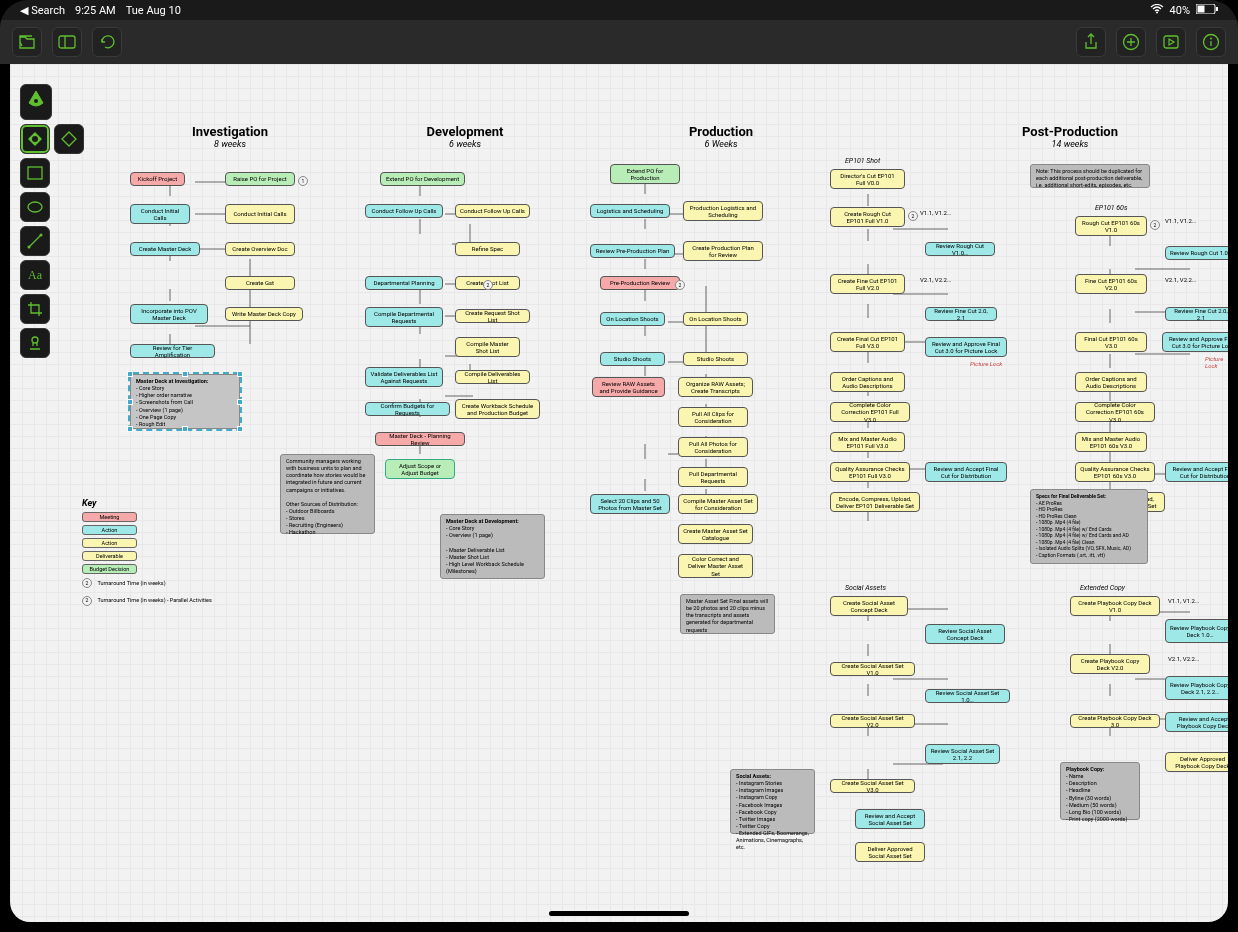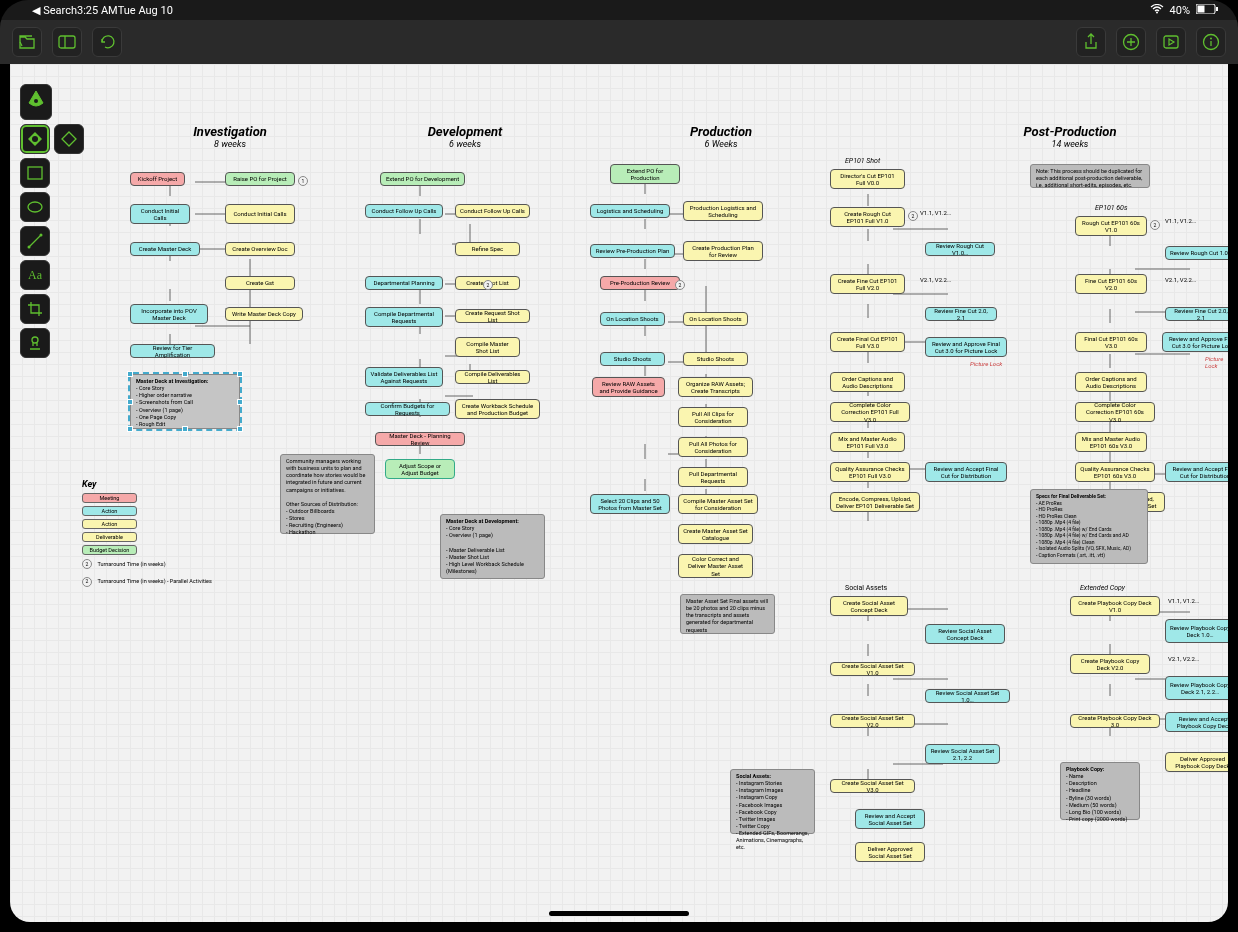--- a/index.html
+++ b/index.html
@@ -21,21 +21,21 @@
   .status-bar {
     height: 20px;
     background: #1a1a1a;
     color: #fff;
     font-size: 11px;
     display: flex;
     align-items: center;
     padding: 0 20px;
     justify-content: space-between;
   }
-  .status-left { display: flex; gap: 0; align-items: center; margin-left: 12px; }
+  .status-left { display: flex; gap: 10px; align-items: center; }
   .status-right { display: flex; gap: 6px; align-items: center; text-align: right; }
   .toolbar {
     height: 44px;
     background: #2a2a2a;
     display: flex;
     align-items: center;
     padding: 0 12px;
     position: relative;
   }
   .toolbar-left, .toolbar-right {
@@ -96,21 +96,21 @@
   .palette-btn.active { box-shadow: inset 0 0 0 2px #5fbf2f; }
   .palette-row { display: flex; gap: 4px; }
   .diagram-content {
     position: absolute;
     top: 0; left: 60px; right: 0; bottom: 0;
   }
   .phase {
     position: absolute;
     text-align: center;
   }
-  .phase-title { font-style: italic; font-weight: bold; font-size: 13px; }
+  .phase-title { font-weight: bold; font-size: 13px; }
   .phase-sub { font-style: italic; font-size: 9px; }
   .node {
     position: absolute;
     border: 1px solid #555;
     border-radius: 4px;
     font-size: 6px;
     line-height: 1.2;
     padding: 3px 4px;
     text-align: center;
     display: flex;
@@ -131,21 +131,21 @@
     padding: 3px 5px;
     text-align: left;
     line-height: 1.3;
   }
   .note.selected { outline: 2px dashed #4ac; background: #c5c5c5; }
   .handle { position:absolute; width:6px; height:6px; background:#4ac; border:1px solid #fff; }
   .key-box {
     position: absolute;
     font-size: 7px;
   }
-  .key-title { font-weight: bold; font-style: italic; margin-bottom: 4px; font-size:9px;}
+  .key-title { font-weight: bold; font-style: italic; margin-bottom: 4px; font-size:9px;margin-top:19px;}
   .key-item { width: 55px; height: 10px; border-radius: 3px; border:1px solid #666; margin-bottom: 3px; display:flex;align-items:center;justify-content:center;font-size:5.5px;}
   .key-text { font-size:5.5px; line-height:1.4; margin-top:4px;}
   .connector-badge {
     position: absolute;
     width: 10px; height: 10px;
     border: 1px solid #888;
     border-radius: 50%;
     background: #f2f2f2;
     font-size: 5px;
     display:flex;align-items:center;justify-content:center;
@@ -161,21 +161,21 @@
   svg.lines { position:absolute; top:0; left:0; pointer-events:none; }
 </style>
 </head>
 <body>
 
 <div class="device-frame">
 
   <div class="status-bar">
     <div class="status-left">
       <span>◀ Search</span>
-      <span>3:25 AM</span>
+      <span>9:25 AM</span>
       <span>Tue Aug 10</span>
     </div>
     <div class="status-right">
       <span>
         <svg width="14" height="10" viewBox="0 0 14 10">
             <path d="M1 3 Q7 -2 13 3 M3 5 Q7 1 11 5 M5 7 Q7 5 9 7" stroke="#fff" stroke-width="1.2" fill="none"></path>
             <circle cx="7" cy="8.5" r="1" fill="#fff"></circle>
           </svg>
       </span>
       <span>40%</span>
@@ -472,21 +472,21 @@
         <span>- HD ProRes</span><br>
         <span>- HD ProRes Clean</span><br>
         <span>- 1080p .Mp4 (4 file)</span><br>
         <span>- 1080p .Mp4 (4 file) w/ End Cards</span><br>
         <span>- 1080p .Mp4 (4 file) w/ End Cards and AD</span><br>
         <span>- 1080p .Mp4 (4 file) Clean</span><br>
         <span>- Isolated Audio Splits (VO, SFX, Music, AD)</span><br>
         <span>- Caption Formats (.srt, .itt, .vtt)</span>
       </div>
 
-      <div style="position:absolute;left:775px;top:520px;font-size:7px;">Social Assets</div>
+      <div style="position:absolute;left:775px;top:520px;font-size:7px;font-style:italic;">Social Assets</div>
       <div class="node action-yellow" style="left:760px;top:532px;width:78px;height:20px;">Create Social Asset Concept Deck</div>
       <div class="node action-cyan" style="left:855px;top:560px;width:80px;height:20px;">Review Social Asset Concept Deck</div>
       <div class="node action-yellow" style="left:760px;top:598px;width:85px;height:14px;">Create Social Asset Set V1.0</div>
       <div class="node action-cyan" style="left:855px;top:625px;width:85px;height:14px;">Review Social Asset Set 1.0…</div>
       <div class="node action-yellow" style="left:760px;top:650px;width:85px;height:14px;">Create Social Asset Set V2.0</div>
       <div class="node action-cyan" style="left:855px;top:680px;width:75px;height:20px;">Review Social Asset Set 2.1, 2.2</div>
       <div class="node action-yellow" style="left:760px;top:715px;width:85px;height:14px;">Create Social Asset Set V3.0</div>
       <div class="node action-cyan" style="left:785px;top:745px;width:70px;height:20px;">Review and Accept Social Asset Set</div>
       <div class="node action-yellow" style="left:785px;top:778px;width:70px;height:20px;">Deliver Approved Social Asset Set</div>
 

